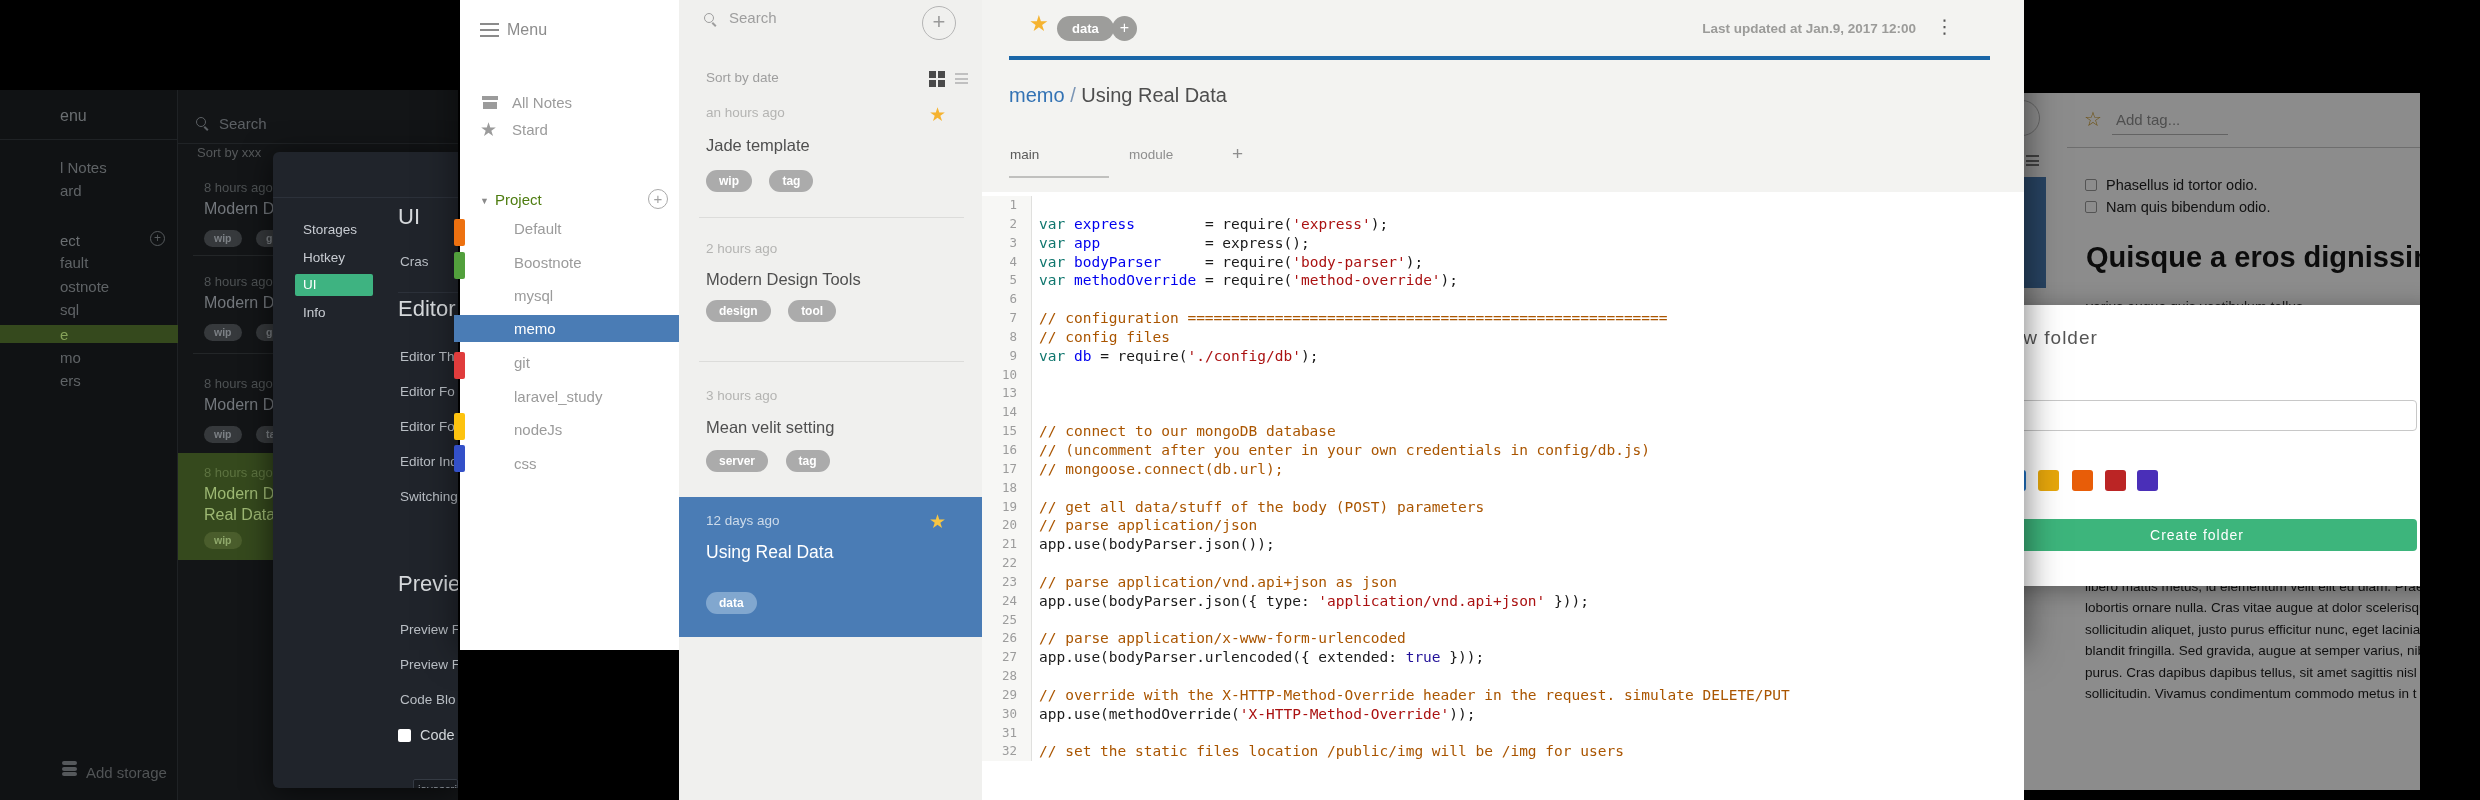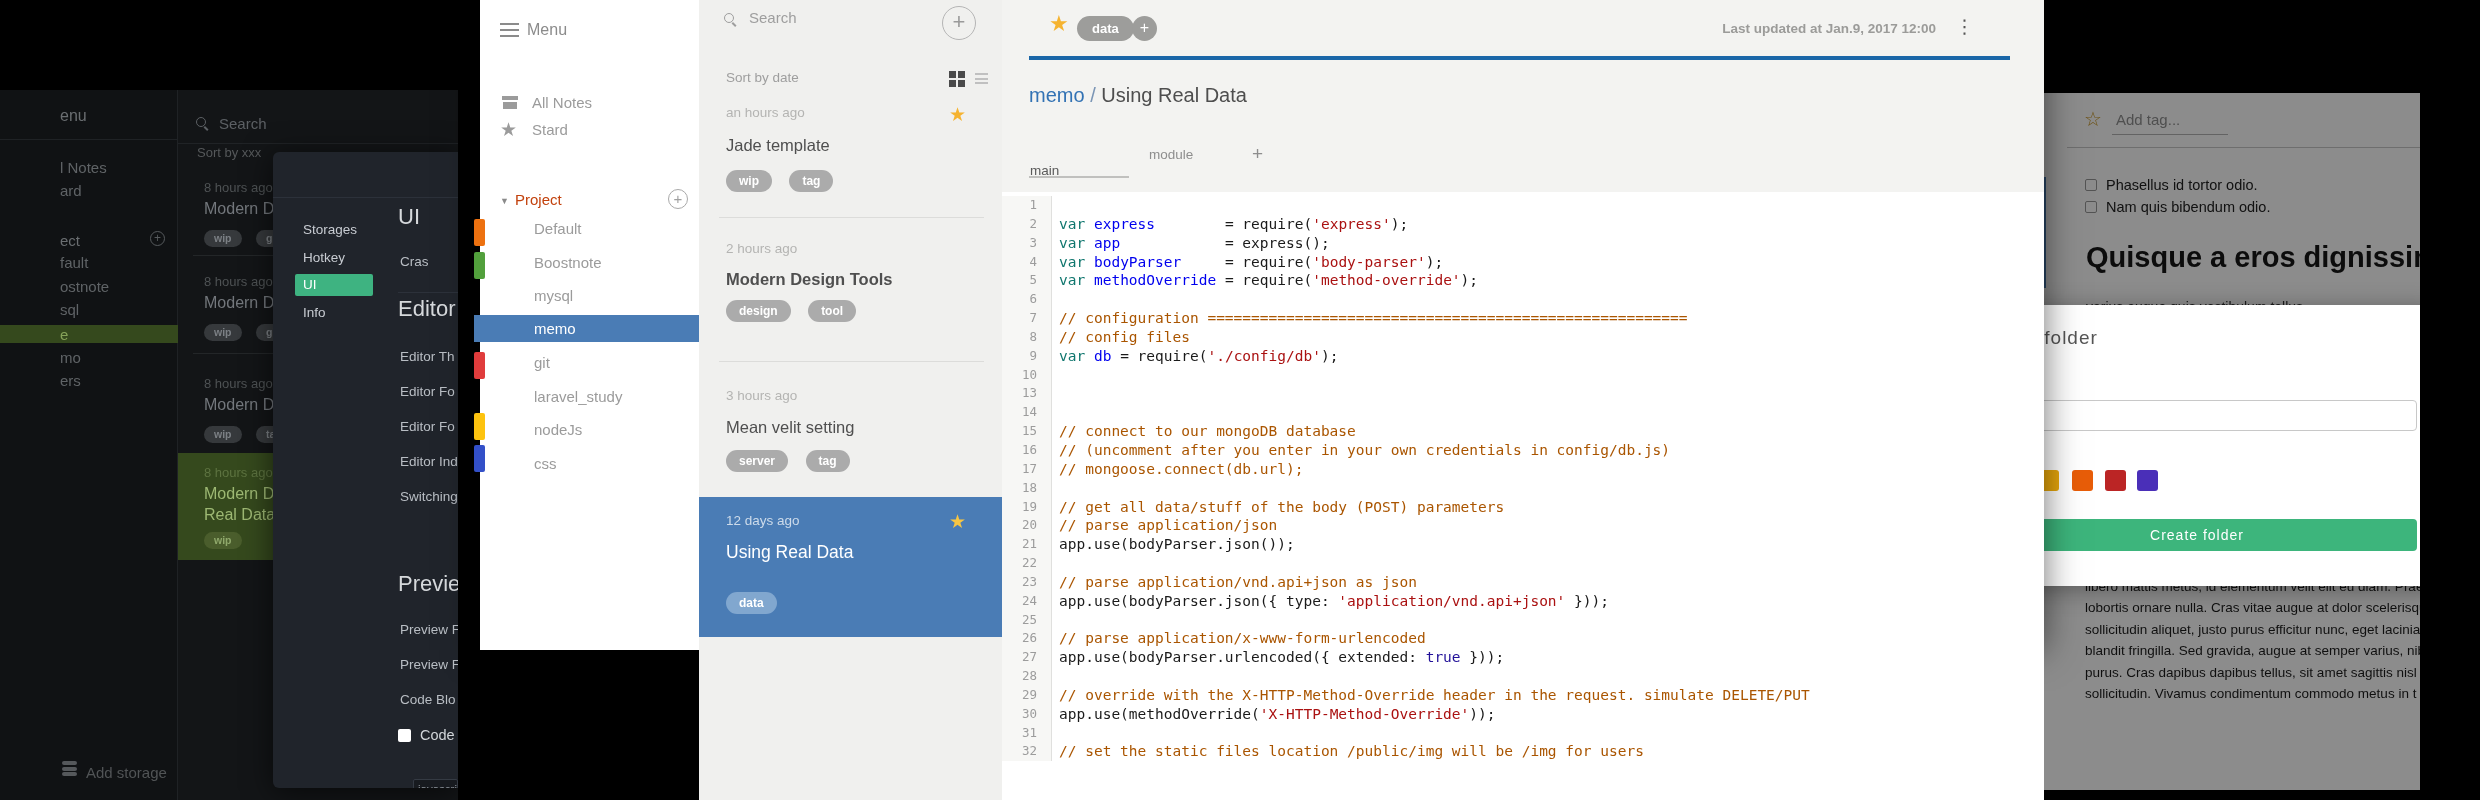--- a/index.html
+++ b/index.html
@@ -18,21 +18,21 @@
   .lpill { display:inline-block; background:#36393c; color:#7c8085; font-weight:bold; font-size:10.5px; line-height:17px; padding:0 10px; border-radius:9px; margin-right:10px; }
   .dk-green { background:#35491d; }
 
   
   #modal-settings { left:273px; top:152px; width:185px; height:636px; background:#20242b; border-radius:6px 0 0 6px; box-shadow:0 4px 30px rgba(0,0,0,0.6); overflow:hidden; }
   .set-nav { position:absolute; left:30px; font-size:13.5px; color:#c8ccd2; white-space:nowrap; }
   .set-heading { position:absolute; left:125px; font-size:22px; color:#d6d9dc; white-space:nowrap; }
   .set-row { position:absolute; left:127px; font-size:13.5px; color:#b9bec4; white-space:nowrap; }
 
   
-  #win-main { left:480px; top:0; width:1564px; height:650px; background:#fff; box-shadow:0 0 34px rgba(0,0,0,0.55); }
+  #win-main { left:460px; top:0; width:1564px; height:650px; background:#fff; box-shadow:0 0 34px rgba(0,0,0,0.55); }
   .ms-item { position:absolute; font-size:15px; color:#9b9b9b; white-space:nowrap; }
   .chip { position:absolute; left:-6px; width:11px; height:27px; border-radius:2px; }
   #note-list { position:absolute; left:219px; top:0; width:303px; height:800px; background:#f0f0ee; }
   .nl-time { position:absolute; left:27px; font-size:13.5px; color:#b4b4b2; white-space:nowrap; }
   .nl-title { position:absolute; left:27px; font-size:16.5px; color:#4f4f4f; white-space:nowrap; }
   .nl-divider { position:absolute; left:20px; width:265px; height:1px; background:#dcdcda; }
   .pill { display:inline-block; background:#ababab; color:#fff; font-weight:bold; font-size:12px; line-height:22px; padding:0 13px; border-radius:11px; margin-right:13px; }
   .pill.on-blue { background:#81a7cf; }
   .star { color:#f5b330; font-size:19px; line-height:19px; }
   #editor { position:absolute; left:522px; top:0; right:0; height:800px; background:#f3f3f1; }
@@ -217,21 +217,21 @@
 
   <div class="abs archive" style="left:22px; top:96px; color:#9b9b9b;">
       <span class="lid"></span>
       <span class="box"></span>
     </div>
   <div class="ms-item" style="left:52px; top:94px;">All Notes</div>
   <div class="abs star" style="left:20px; top:120px; color:#9b9b9b;">★</div>
   <div class="ms-item" style="left:52px; top:121px;">Stard</div>
 
   <div class="abs" style="left:20px; top:196px; font-size:9px; color:#8a8a8a;">▼</div>
-  <div class="ms-item" style="left:35px; top:191px; color:#c2410c;text-align:center;">Project</div>
+  <div class="ms-item" style="left:35px; top:191px; color:#4d7c0f;text-align:center;">Project</div>
   <div class="abs" style="left:188px; top:189px; width:20px; height:20px; border:1.2px solid #a9a9a9; border-radius:50%; color:#a0a0a0; font-size:15px; line-height:18px; text-align:center;">+</div>
 
   <div class="chip" style="top: 219px; background-color: rgb(237, 113, 16);"></div>
   <div class="ms-item" style="left:54px; top:220px;">Default</div>
   <div class="chip" style="top: 252px; background-color: rgb(82, 160, 60);"></div>
   <div class="ms-item" style="left:54px; top:254px;">Boostnote</div>
   <div class="ms-item" style="left:54px; top:287px;">mysql</div>
 
   <div class="abs" style="left: -6px; top: 315px; width: 225px; height: 27px; background-color: rgb(74, 124, 181);">
     <span class="abs nowrap" style="left:60px; top:5px; font-size:15px; color:#fff;">memo</span>
@@ -269,21 +269,21 @@
     <div class="nl-time" style="top:105px;">an hours ago</div>
     <div class="abs star" style="left:250px; top:105px;">★</div>
     <div class="nl-title" style="top:136px;">Jade template</div>
     <div class="abs" style="left:27px; top:170px;">
       <span class="pill">wip</span>
       <span class="pill">tag</span>
     </div>
     <div class="nl-divider" style="top:217px;"></div>
 
     <div class="nl-time" style="top:241px;">2 hours ago</div>
-    <div class="nl-title" style="top:270px;font-weight:bold;">Modern Design Tools</div>
+    <div class="nl-title" style="top:270px;">Modern Design Tools</div>
     <div class="abs" style="left:27px; top:300px;">
       <span class="pill">design</span>
       <span class="pill">tool</span>
     </div>
     <div class="nl-divider" style="top:361px;"></div>
 
     <div class="nl-time" style="top:388px;">3 hours ago</div>
     <div class="nl-title" style="top:418px;">Mean velit setting</div>
     <div class="abs" style="left:27px; top:450px;">
       <span class="pill">server</span>
@@ -308,21 +308,21 @@
     <div class="abs" style="right:70px; top:15px; font-size:19px; color:#555;">⋮</div>
 
     <div class="abs" style="left: 27px; top: 56px; width: 981px; height: 4px; background-color: rgb(26, 102, 168);"></div>
 
     <div class="abs nowrap" style="left:27px; top:84px; font-size:20px;">
       <span style="color:#3272b4;">memo</span>
       <span style="color:#7a95b5;">/</span>
       <span style="color:#4e4e4e;">Using Real Data</span>
     </div>
 
-    <div class="abs nowrap" style="left:28px; top:147px; font-size:13.5px; color:#5a5a5a;margin-top:16px;">main</div>
+    <div class="abs nowrap" style="left:28px; top:147px; font-size:13.5px; color:#5a5a5a;">main</div>
     <div class="abs" style="left:27px; top:176px; width:100px; height:2px; background:#c0c0be;"></div>
     <div class="abs nowrap" style="left:147px; top:147px; font-size:13.5px; color:#8e8e8e;">module</div>
     <div class="abs" style="left:250px; top:143px; font-size:19px; color:#8e8e8e;">+</div>
 
     <div id="code-pane">
       <div style="padding-top:4px;">
           <div class="cm-row">
             <span class="cm-ln">1</span>
           </div>
           <div class="cm-row">

